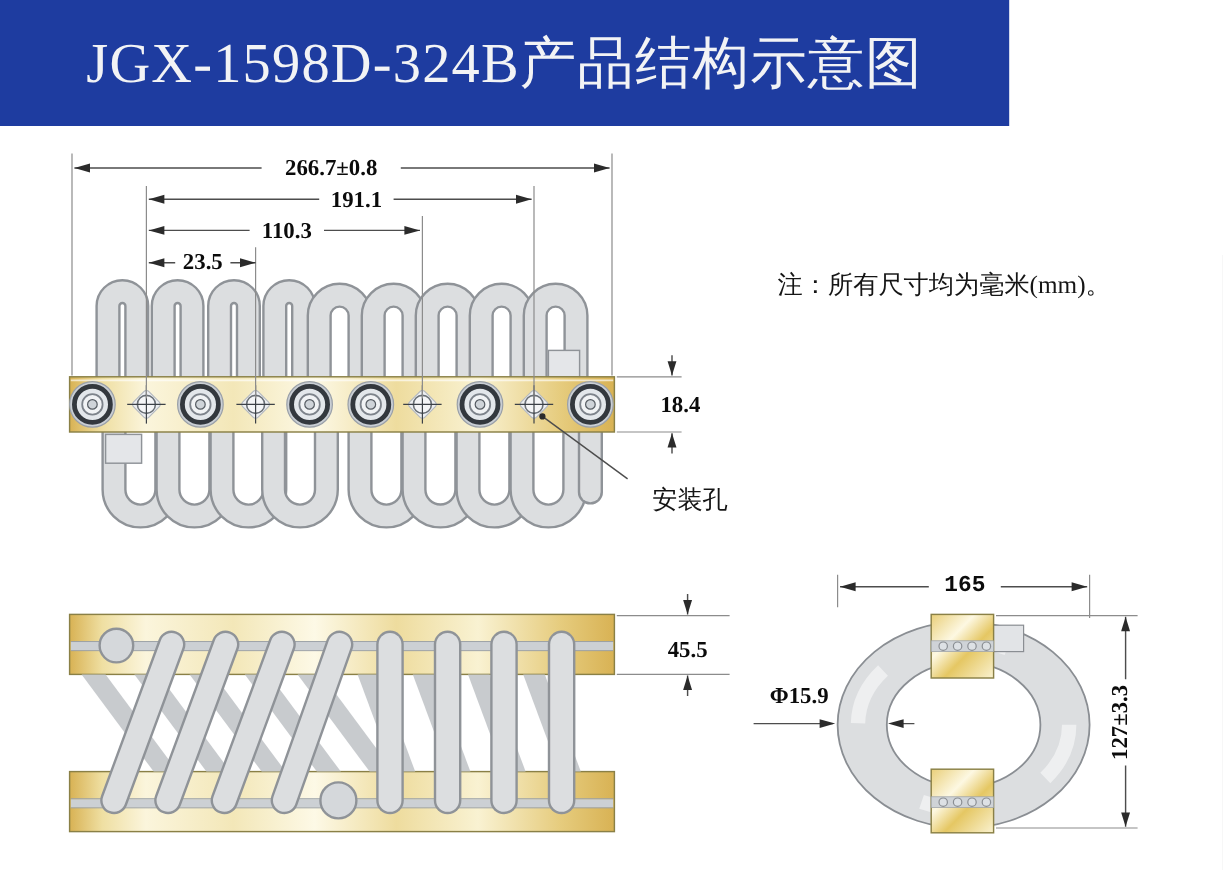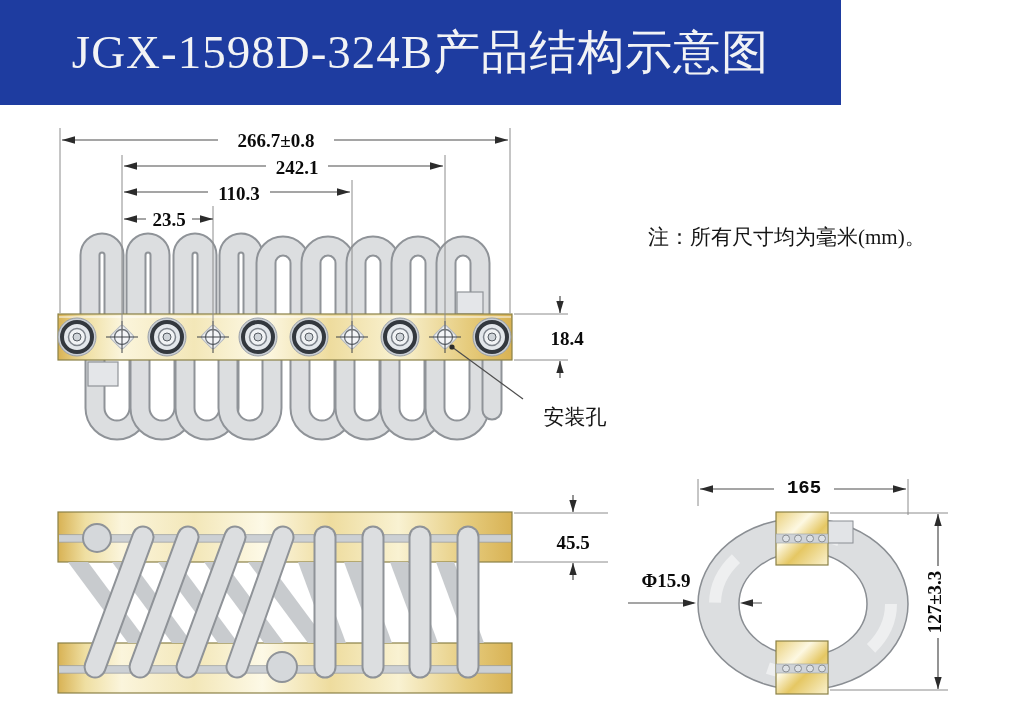--- a/index.html
+++ b/index.html
@@ -265,21 +265,21 @@
       <polygon class="ah" points="700,489 713,485.3 713,492.7"></polygon>
         <polygon class="ah" points="906,489 893,485.3 893,492.7"></polygon>
       <polygon class="ah" points="938,514 934.3,526 941.7,526"></polygon>
         <polygon class="ah" points="938,689 934.3,677 941.7,677"></polygon>
       <polygon class="ah" points="696,603 683,599.3 683,606.7"></polygon>
         <polygon class="ah" points="740,603 753,599.3 753,606.7"></polygon>
     </g>
   </svg>
 
   <div class="dim" style="left:276px;top:124px;margin-top:16px;">266.7±0.8</div>
-  <div class="dim" style="left:297px;top:167px;">242.1</div>
+  <div class="dim" style="left:297px;top:167px;">191.1</div>
   <div class="dim" style="left:239px;top:193px;">110.3</div>
   <div class="dim" style="left:169px;top:219px;">23.5</div>
   <div class="dim" style="left:567px;top:338px;">18.4</div>
   <div class="dim" style="left:573px;top:542px;">45.5</div>
   <div class="dim" style="left:804px;top:488px;font-family:Liberation Mono, monospace;">165</div>
   <div class="dim" style="left:666px;top:580px;">Φ15.9</div>
   <div class="dim rot" style="left:934px;top:602px;">127±3.3</div>
   <div class="cjk center" style="left:559px;top:417px;margin-left:16px;">安装孔</div>
   <div class="cjk" style="left:648px;top:227px;">注：所有尺寸均为毫米(mm)。</div>
 </div>

